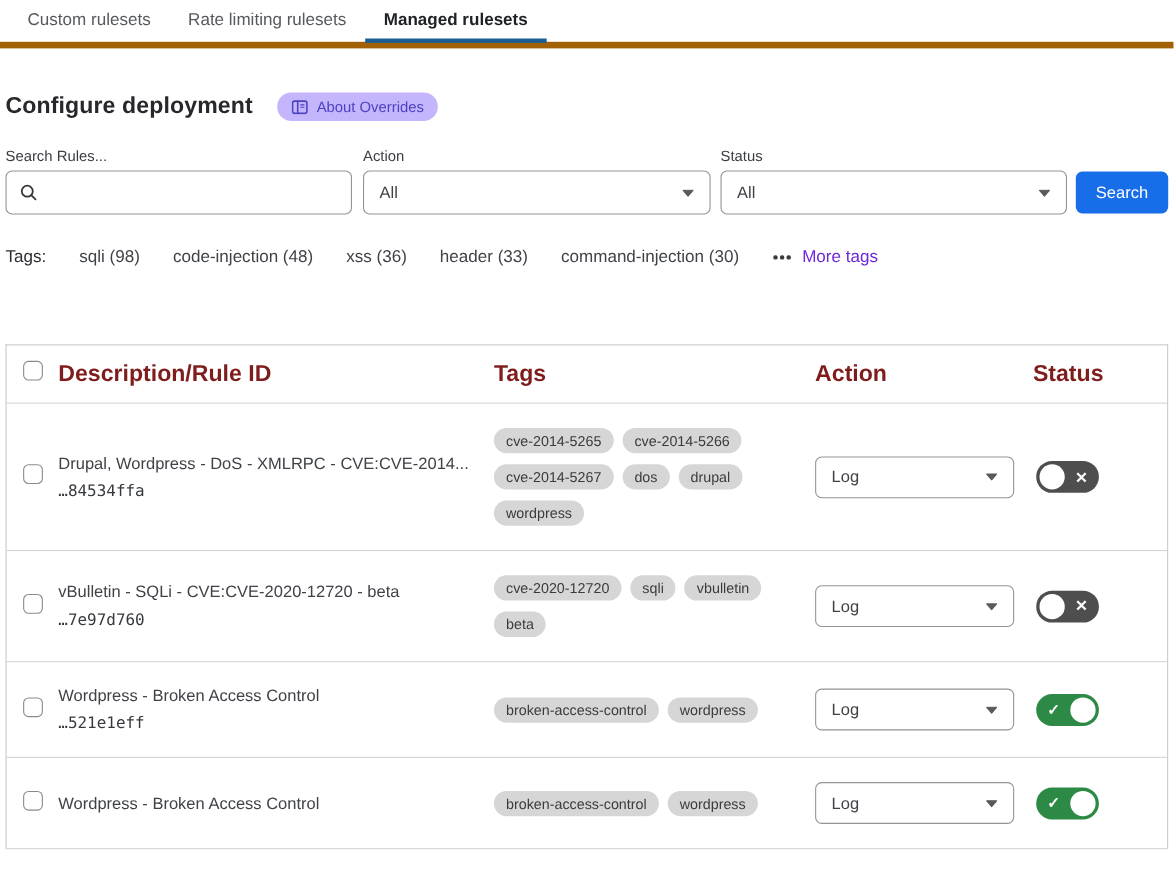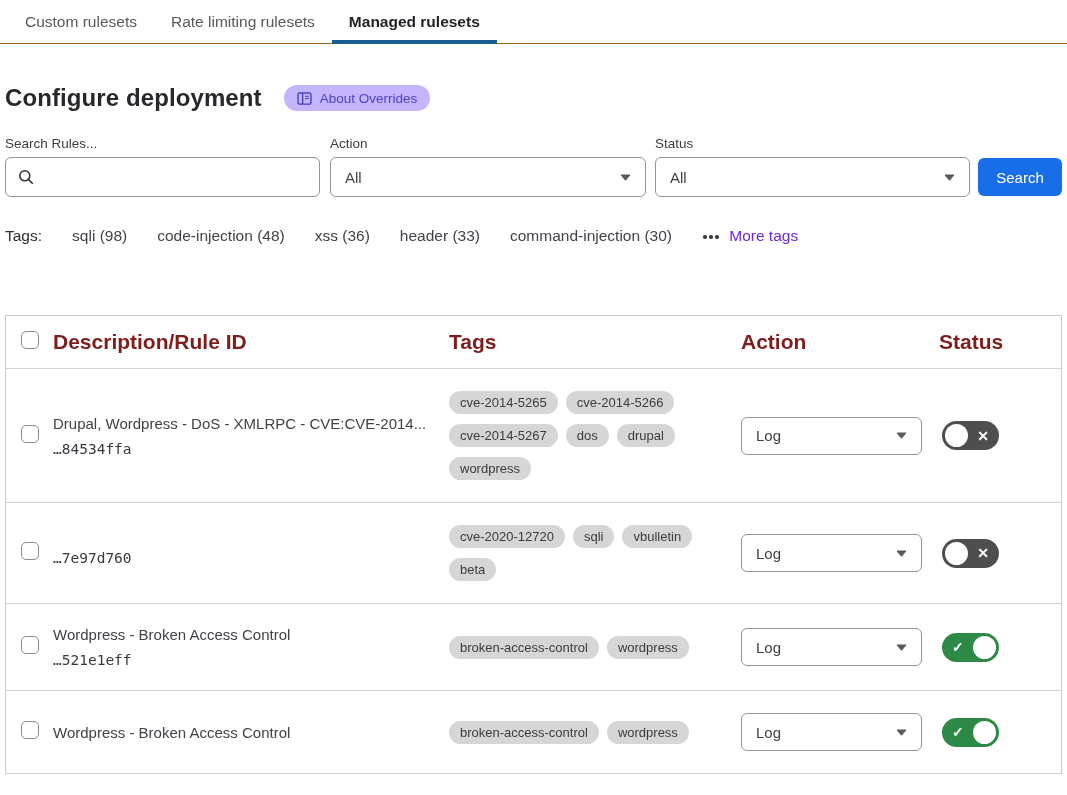--- a/index.html
+++ b/index.html
@@ -1,29 +1,29 @@
 <!DOCTYPE html>
 <html><head>
 <meta charset="utf-8">
 <style>
   * { box-sizing: border-box; margin: 0; padding: 0; }
   html, body { width: 1067px; height: 795px; overflow: hidden; background: #fff; }
   body { font-family: "Liberation Sans", sans-serif; color: #3f4247; }
 
   
-  .tabs { display: flex; align-items: stretch; padding-left: 8px; border-bottom: 1px solid #a16207; height: 44px; }
+  .tabs { display: flex; align-items: stretch; padding-left: 8px; border-bottom: 6px solid #a16207; height: 44px; }
   .tab { display: flex; align-items: center; padding: 0 17px; font-size: 15.5px; color: #56595e; cursor: pointer; position: relative; }
   .tab.active { color: #1e2125; font-weight: 700; }
   .tab.active::after { content: ""; position: absolute; left: 0; right: 0; bottom: -1px; height: 4px; background: #1b5e96; }
 
   main { padding: 0 5px; }
 
   
   .head-row { margin-top: 40px; display: flex; align-items: center; gap: 22px; }
-  h1 { font-size: 24px; font-weight: 700; color: #26282c; letter-spacing: 0.1px; }
+  h1 { font-size: 21px; font-weight: 700; color: #26282c; letter-spacing: 0.1px; }
   .badge { display: inline-flex; align-items: center; gap: 8px; background: #c4b5fd; color: #4a43c0;
            border-radius: 14px; height: 26px; padding: 0 13px; font-size: 13.5px; cursor: pointer; text-decoration: none; }
 
   
   .filters { display: flex; margin-top: 24px; align-items: flex-end; }
   .field label { display: block; font-size: 13.5px; color: #3a3d41; margin-bottom: 6px; }
   .box { height: 40px; border: 1px solid #949494; border-radius: 6px; background: #fff; display: flex; align-items: center; }
   .search-wrap { width: 315px; padding: 0 12px; gap: 9px; }
   .search-wrap input { border: none; outline: none; flex: 1; font-size: 15px; font-family: "Liberation Sans", sans-serif; background: transparent; }
   .select { justify-content: space-between; padding: 0 14px; font-size: 15px; color: #3f4247; cursor: pointer; }
@@ -185,20 +185,21 @@
 
           <span class="t-glyph t-x">✕</span>
           <span class="knob"></span>
         </div>
       </div>
     </div>
 
     <div class="row trow">
       <div class="cell-check"><span class="checkbox"></span></div>
       <div>
+        <div class="desc-title">vBulletin - SQLi - CVE:CVE-2020-12720 - beta</div>
         <div class="rule-id">…7e97d760</div>
       </div>
       <div class="pills">
         <span class="pill">cve-2020-12720</span>
         <span class="pill">sqli</span>
         <span class="pill">vbulletin</span>
         <span class="pill">beta</span>
       </div>
       <div>
         <div class="box select row-select">

